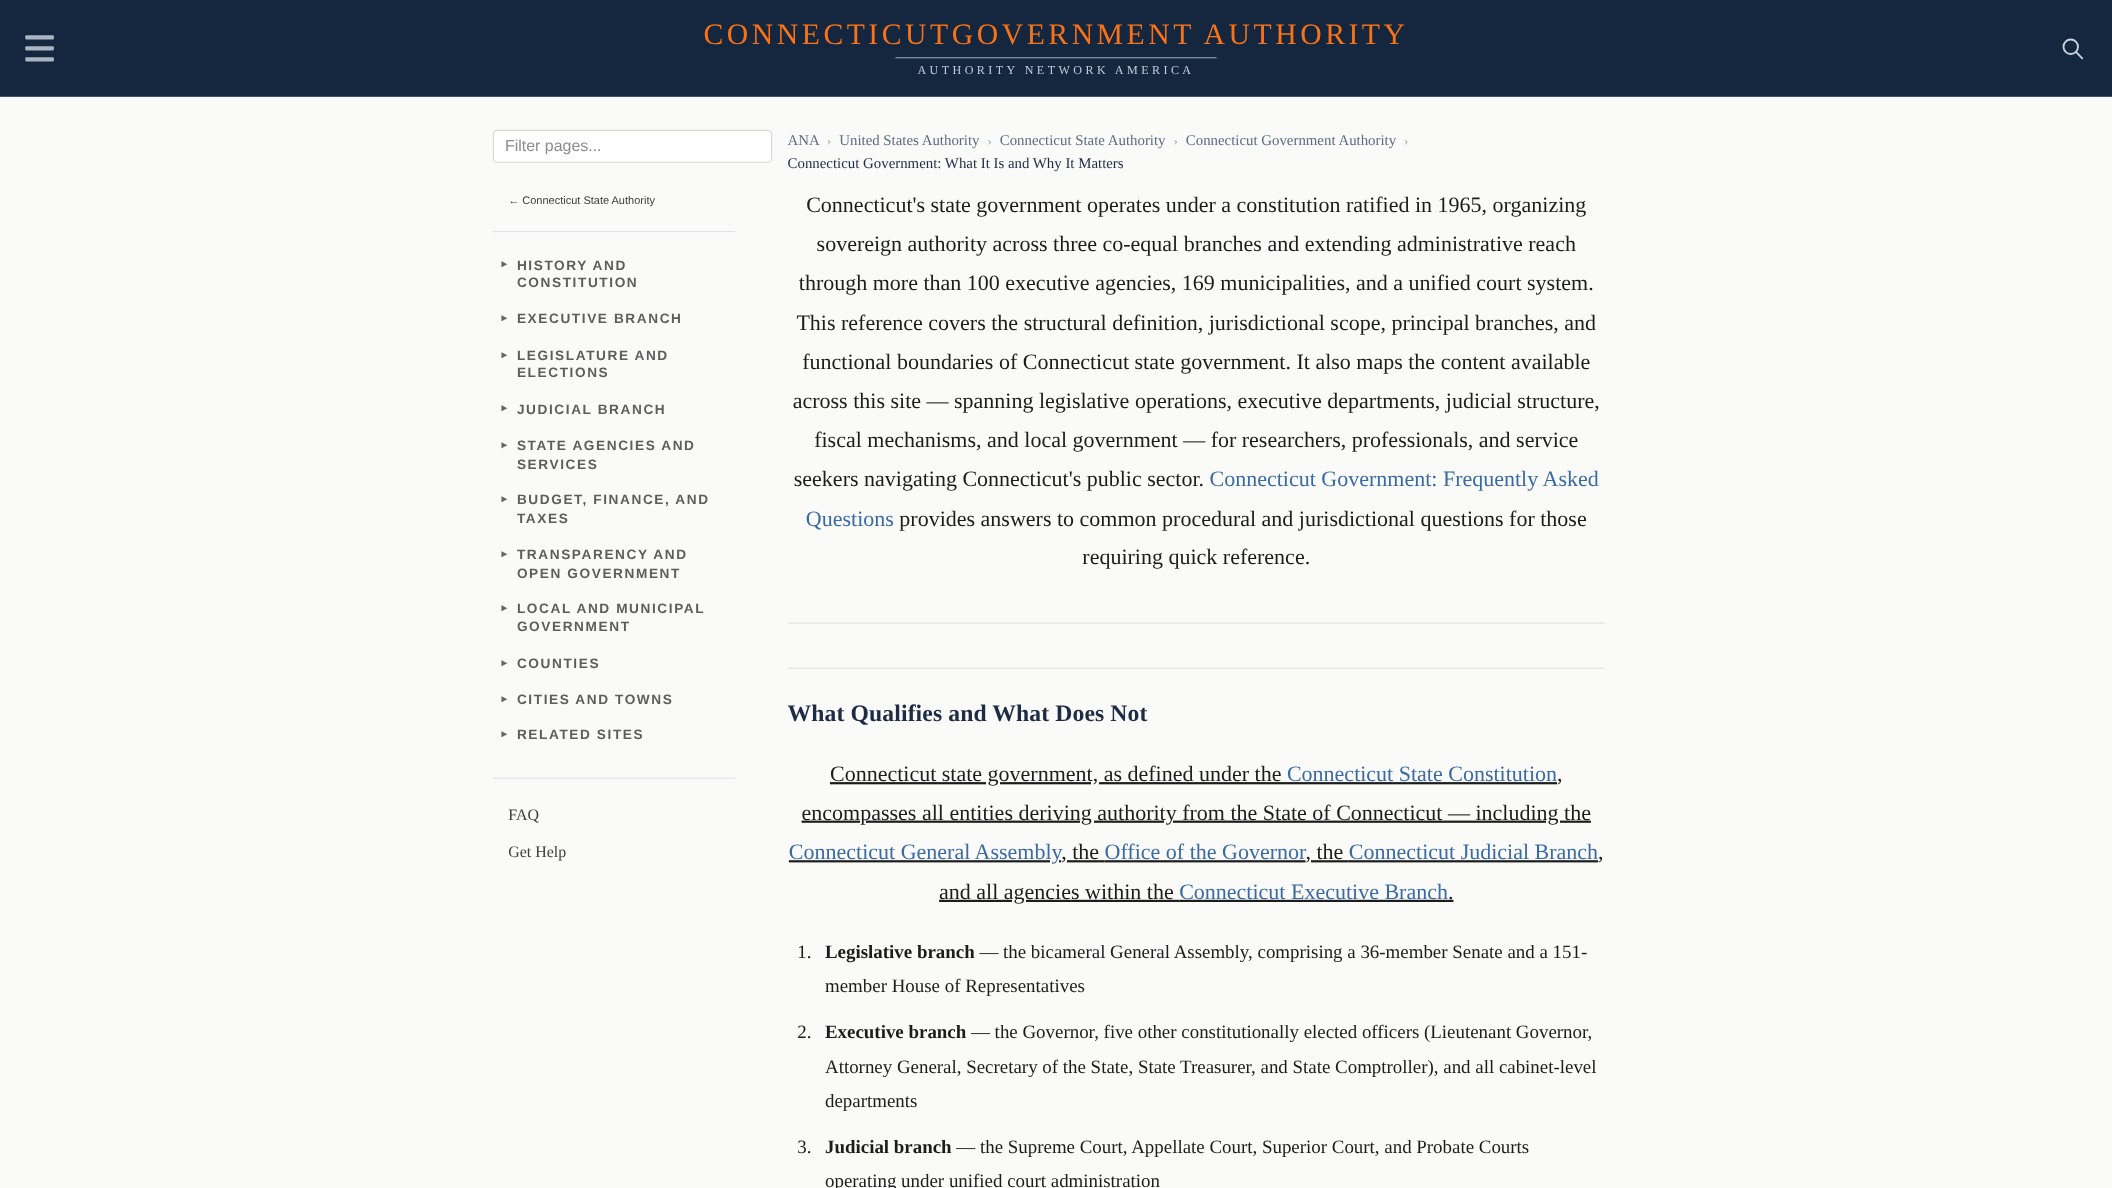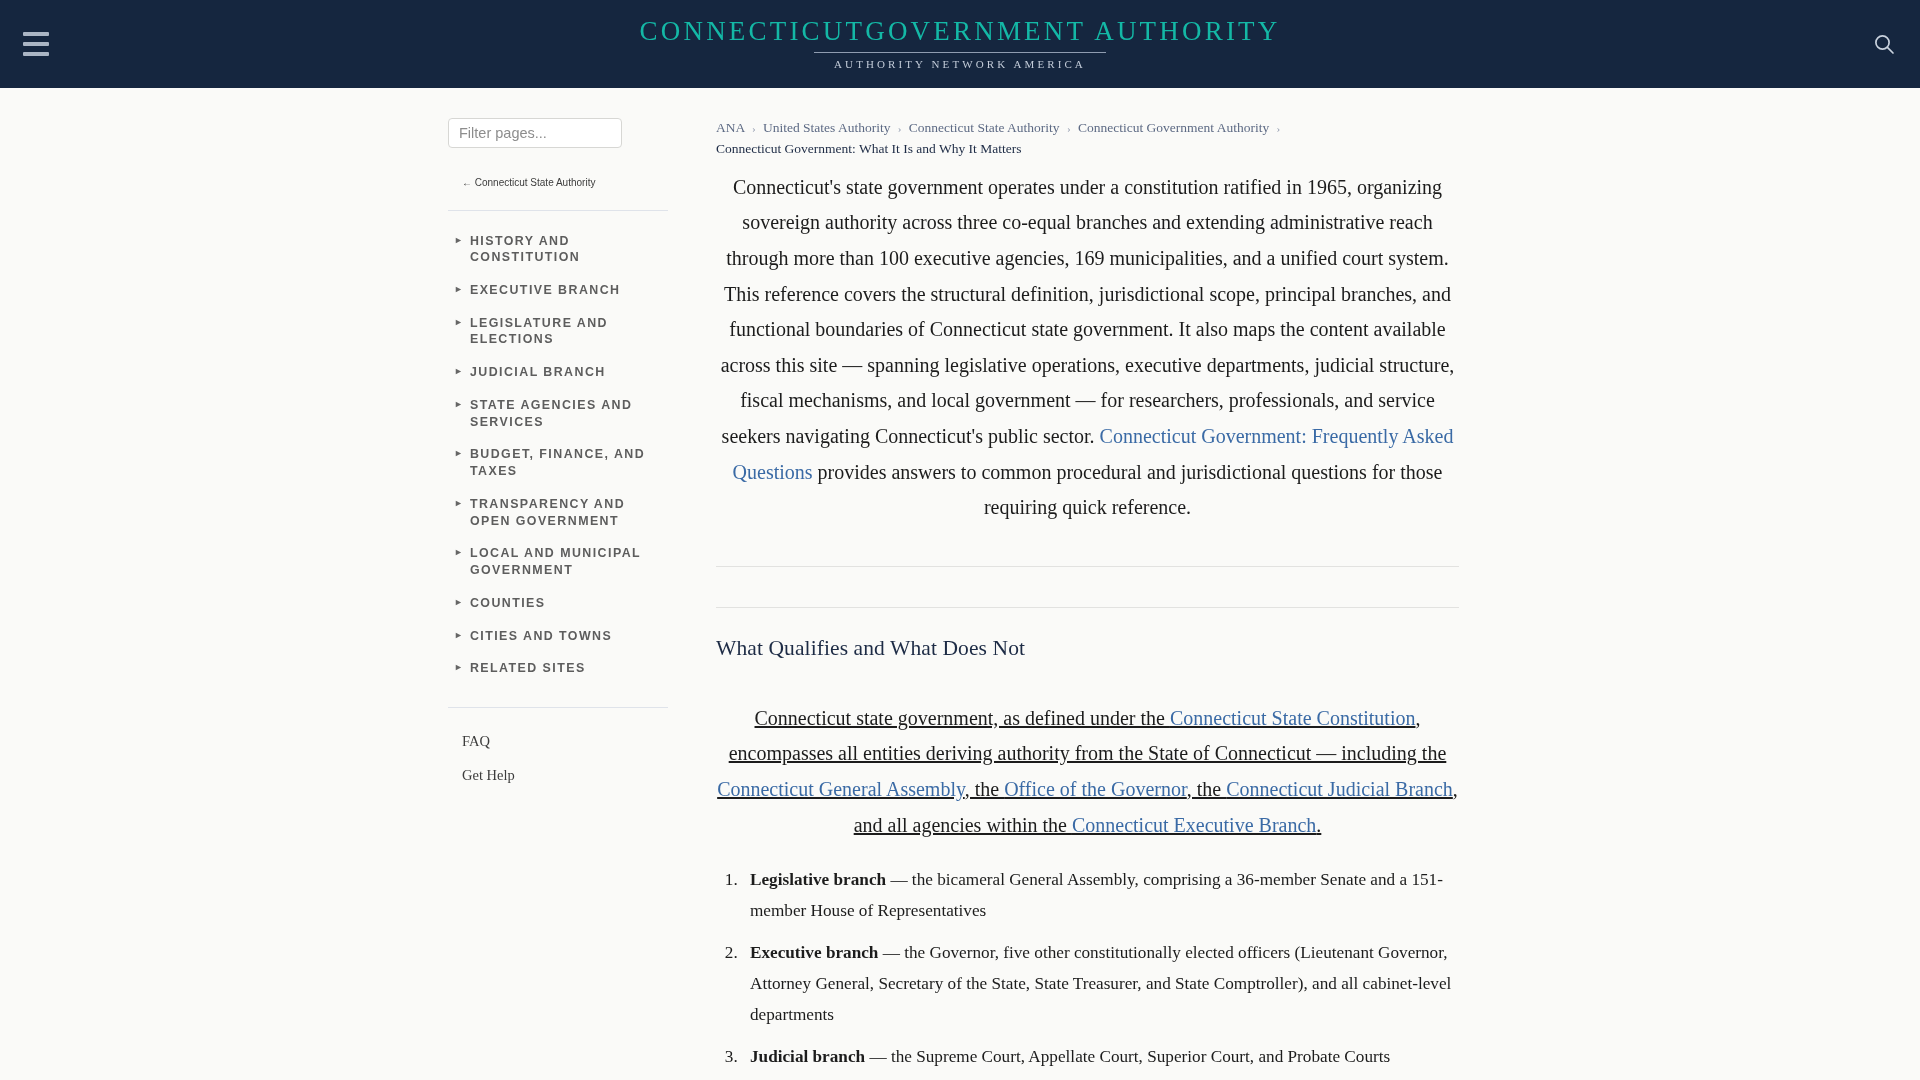--- a/index.html
+++ b/index.html
@@ -45,21 +45,21 @@
     display: flex; align-items: center; justify-content: center;
     cursor: pointer;
   }
   .search-btn svg { display: block; }
 
   .brand { text-align: center; line-height: 1; }
   .brand-title {
     font-family: "Liberation Serif", serif;
     font-size: 27px;
     letter-spacing: 3.2px;
-    color: #14b8a6;
+    color: #f97316;
     font-weight: 400;
     white-space: nowrap;
   }
   .brand-rule {
     width: 292px;
     height: 1px;
     background: #8f9cb0;
     margin: 7px auto 6px;
   }
   .brand-sub {
@@ -74,21 +74,21 @@
   .page {
     display: flex;
     align-items: flex-start;
     padding-top: 30px;
   }
   .spacer-left { width: 448px; flex: none; }
 
   
   .sidebar { width: 220px; flex: none; }
   .filter-input {
-    width: 174px;
+    width: 254px;
     height: 30px;
     border: 1px solid #d7d7d4;
     border-radius: 4px;
     background: #ffffff;
     padding: 0 10px;
     font-family: "Liberation Sans", sans-serif;
     font-size: 14.5px;
     color: #333;
     outline: none;
   }
@@ -186,23 +186,23 @@
   }
   .rule {
     height: 1px;
     background: #e2e2e0;
     margin: 40px 0;
   }
   .rule.tight { margin: 28px 0; }
 
   h2.section-title {
     font-size: 21.5px;
-    font-weight: normal;
+    font-weight: bold;
     color: #1d2b45;
-    margin: 8px 0 40px;
+    margin: 8px 0 26px;
     letter-spacing: 0.1px;
   }
   .para { margin-bottom: 22px; text-decoration: underline; }
   ol.qualify-list {
     margin: 4px 0 0 26px;
     padding-left: 0;
   }
   ol.qualify-list li {
     font-size: 17.2px;
     line-height: 1.78;

